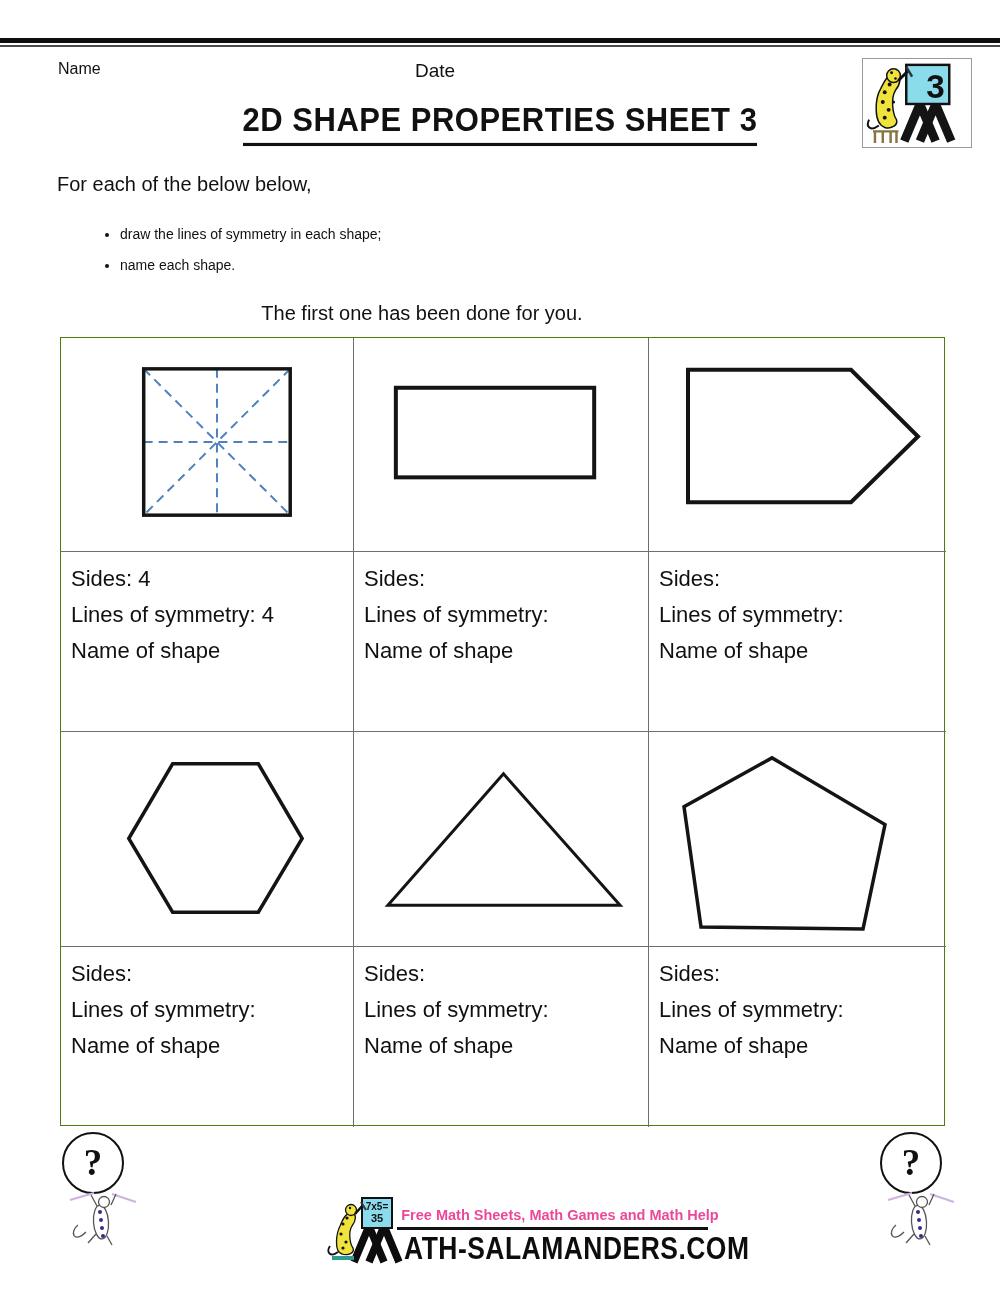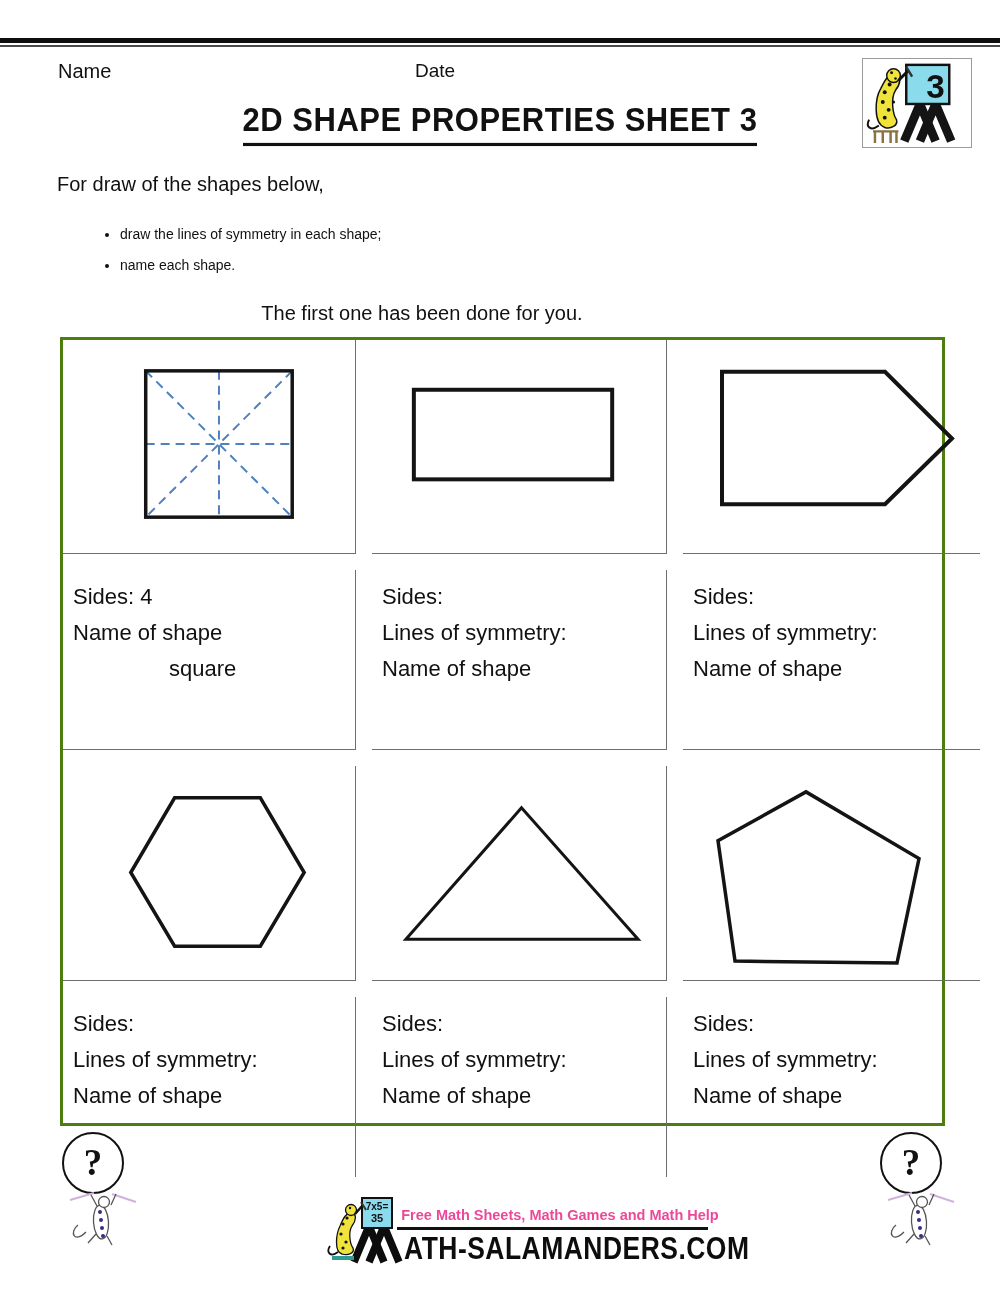--- a/index.html
+++ b/index.html
@@ -10,21 +10,21 @@
     font-family:"Liberation Sans", sans-serif;
     color:#111;
     overflow:hidden;
   }
   .abs { position:absolute; }
 
   
   .top-rule-thick { left:0; top:38px; width:1000px; height:5px; background:#0d0d0d; }
   .top-rule-thin  { left:0; top:45px; width:1000px; height:2px; background:#4a4a4a; }
 
-  .name-label { left:58px; top:60px; font-size:20px; }
+  .name-label { left:58px; top:60px; font-size:16px; }
   .date-label { left:415px; top:60px; font-size:19px; }
 
   .logo-box {
     left:862px; top:58px; width:110px; height:90px;
     border:1px solid #9a9a9a; background:#fff;
   }
 
   .title-wrap { left:0; top:103px; width:1000px; text-align:center; }
   .title-wrap span {
     display:inline-block;
@@ -37,22 +37,21 @@
   .intro-list { left:92px; top:226px; font-size:14px; list-style:disc; padding-left:28px; }
   .intro-list li { margin-bottom:15px; }
   .intro-note { left:0; top:302px; width:844px; text-align:center; font-size:20px; }
 
   
   .sheet {
     left:60px; top:337px; width:885px; height:789px;
     display:grid;
     grid-template-columns:293px 295px 297px;
     grid-template-rows:214px 180px 215px 180px;
-    border:3px solid #4d7c0f;
-    gap:16px;
+    border:1px solid #4d7c0f;
   }
   .cell { border-right:1px solid #6e6e6e; border-bottom:1px solid #6e6e6e; }
   .cell:nth-child(3n) { border-right:none; }
   .cell:nth-child(n+10) { border-bottom:none; }
   .shape-cell { position:relative; }
   .shape-cell svg { display:block; width:100%; height:100%; }
   .text-cell { padding:9px 4px 0 10px; font-size:22px; line-height:36px; }
   .text-cell .answer { padding-left:96px; }
 
   
@@ -114,21 +113,21 @@
       <circle cx="29" cy="14" r="1.5"></circle>
         <circle cx="33" cy="20" r="1.3"></circle>
     </g>
   </svg>
 </div>
 
 <div class="abs title-wrap">
   <span>2D SHAPE PROPERTIES SHEET 3</span>
 </div>
 
-<div class="abs intro-lead">For draw of the shapes below,</div>
+<div class="abs intro-lead">For each of the below below,</div>
 <ul class="abs intro-list">
   <li>draw the lines of symmetry in each shape;</li>
   <li>name each shape.</li>
 </ul>
 <div class="abs intro-note">The first one has been done for you.</div>
 
 <div class="abs sheet">
 
   <div class="cell shape-cell">
     <svg viewBox="0 0 293 214" preserveAspectRatio="none">
@@ -147,22 +146,22 @@
     </svg>
   </div>
   <div class="cell shape-cell">
     <svg viewBox="0 0 297 214" preserveAspectRatio="none">
       <polygon points="39,32 202,32 269,99 202,165 39,165" fill="none" stroke-width="4" stroke="#141414"></polygon>
     </svg>
   </div>
 
   <div class="cell text-cell">
     <div>Sides: 4</div>
-    <div>Name of shape</div>
-    <div class="answer">square</div>
+    <div>Lines of symmetry: 4</div>
+    <div>Name of shape</div>
   </div>
   <div class="cell text-cell">
     <div>Sides:</div>
     <div>Lines of symmetry:</div>
     <div>Name of shape</div>
     <div class="answer"></div>
   </div>
   <div class="cell text-cell">
     <div>Sides:</div>
     <div>Lines of symmetry:</div>

